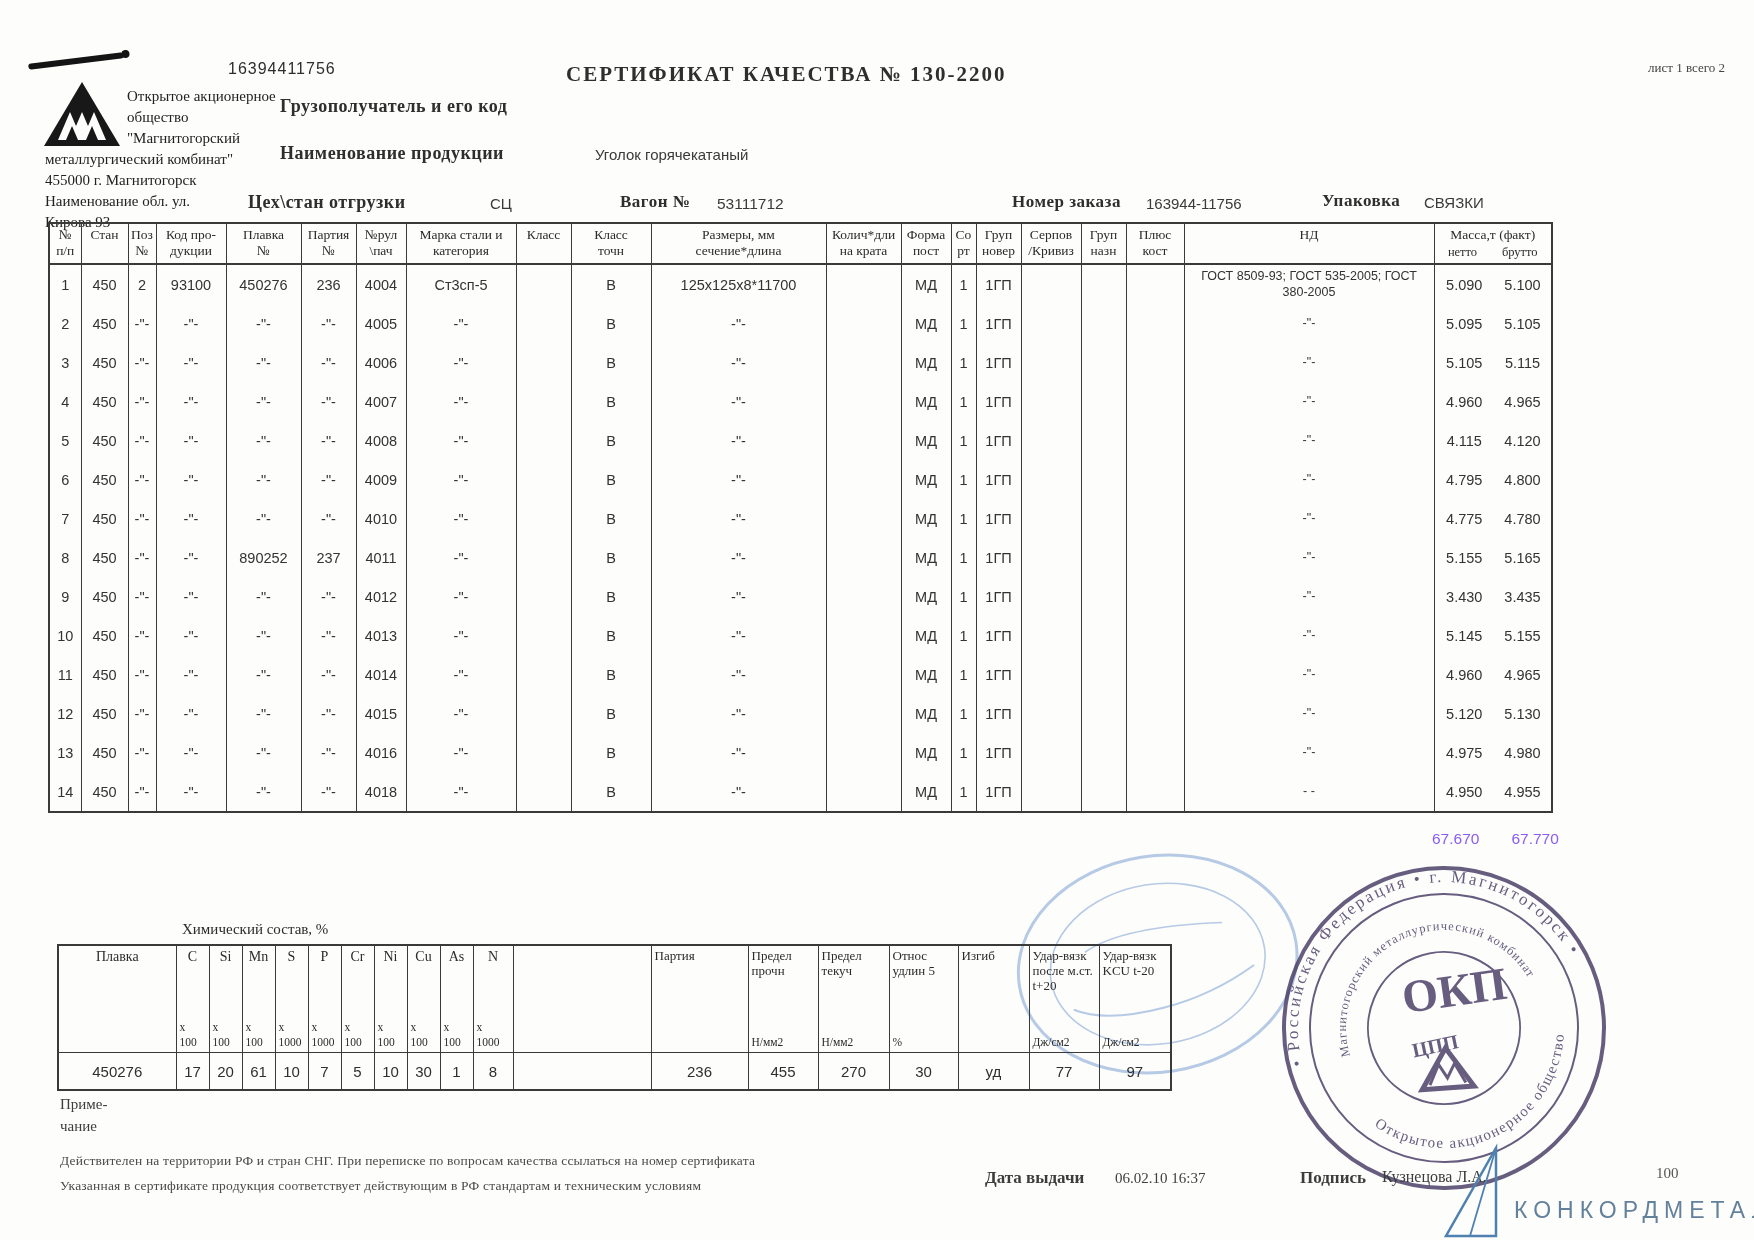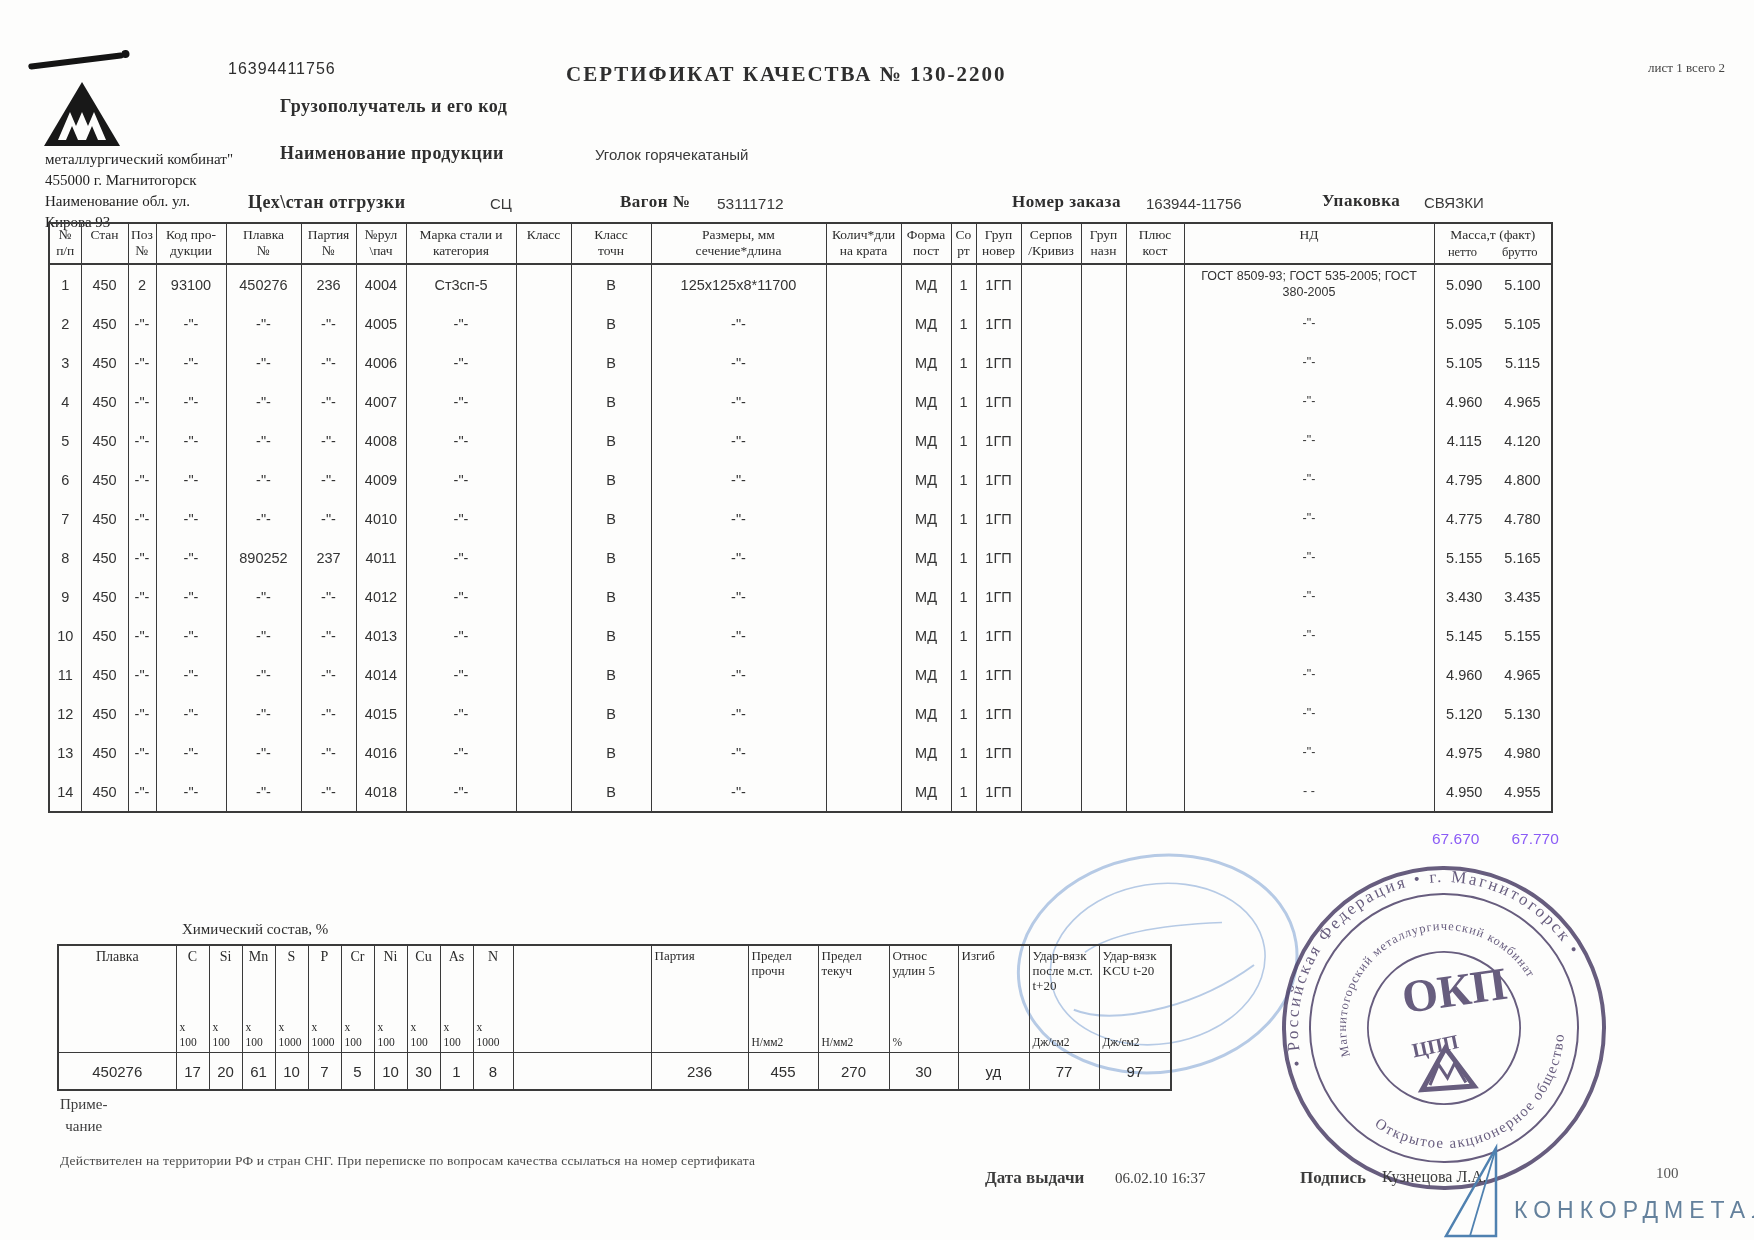--- a/index.html
+++ b/index.html
@@ -57,20 +57,25 @@
   <div class="penmark"></div>
 
   <div class="abs sans" style="left:228px;top:60px;font-size:16px;letter-spacing:1px;">16394411756</div>
   <div class="abs title" style="left:566px;top:62px;">СЕРТИФИКАТ КАЧЕСТВА  № 130-2200</div>
   <div class="abs" style="left:1648px;top:60px;font-size:13px;color:#444;">лист 1 всего 2</div>
 
   <svg class="abs" style="left:44px;top:82px;" width="76" height="64" viewBox="0 0 76 64">
     <polygon points="38,0 76,64 0,64" fill="#181818"></polygon>
     <path d="M14 58 L26 30 L32 44 L38 30 L44 44 L50 30 L62 58 L54 58 L48 44 L42 58 L34 58 L28 44 L22 58 Z" fill="#fdfdfc"></path>
   </svg>
+  <div class="abs" style="left:127px;top:86px;">
+    <div class="coline">Открытое акционерное</div>
+    <div class="coline">общество</div>
+    <div class="coline">"Магнитогорский</div>
+  </div>
   <div class="abs" style="left:45px;top:149px;">
     <div class="coline">металлургический комбинат"</div>
     <div class="coline">455000 г. Магнитогорск</div>
     <div class="coline">Наименование обл.  ул.</div>
     <div class="coline">Кирова 93</div>
   </div>
 
   <div class="abs lbl" style="left:280px;top:96px;">Грузополучатель и его код</div>
   <div class="abs lbl" style="left:280px;top:143px;">Наименование продукции</div>
   <div class="abs val" style="left:556px;top:146px;margin-left:39px;">Уголок горячекатаный</div>
@@ -742,25 +747,26 @@
       <textPath href="#arcI" startOffset="3%">Магнитогорский металлургический комбинат</textPath>
     </text>
     <text x="196" y="160" text-anchor="middle" fill="#473a63" font-size="46" font-weight="bold" font-family="Liberation Serif, serif" transform="rotate(14 196 160)">ОКП</text>
     <text x="160" y="196" text-anchor="middle" fill="#473a63" font-size="20" font-weight="bold" font-family="Liberation Serif, serif" transform="rotate(10 160 196)">ЦПП</text>
     <g transform="rotate(18 176 176)">
       <polygon points="150,236 176,196 202,236" fill="none" stroke="#473a63" stroke-width="5"></polygon>
       <path d="M158,232 L168,212 L176,226 L184,212 L194,232" fill="none" stroke="#473a63" stroke-width="3"></path>
     </g>
   </svg>
 
-  <div class="abs note" style="left:60px;top:1093px;text-align:center;">
+  <div class="abs note" style="left:60px;top:1093px;">
     <div>Приме-</div>
     <div>чание</div>
   </div>
   <div class="abs legal" style="left:60px;top:1153px;">Действителен на территории РФ и стран СНГ.   При переписке по вопросам качества ссылаться на номер сертификата</div>
+  <div class="abs legal" style="left:60px;top:1178px;">Указанная в сертификате продукция соответствует действующим в РФ стандартам и техническим условиям</div>
 
   <div class="abs" style="left:985px;top:1168px;font-size:17px;font-weight:bold;color:#3c3c3c;text-align:center;">Дата выдачи</div>
   <div class="abs" style="left:1115px;top:1170px;font-size:15px;color:#404040;">06.02.10 16:37</div>
   <div class="abs" style="left:1300px;top:1168px;font-size:17px;font-weight:bold;color:#3c3c3c;">Подпись</div>
   <div class="abs" style="left:1382px;top:1168px;font-size:16px;color:#3c3c3c;">Кузнецова Л.А.</div>
   <div class="abs" style="left:1656px;top:1165px;font-size:15px;color:#555;">100</div>
 
   <div class="brandbox">
     <svg width="340" height="102" viewBox="0 0 340 102">
       <path d="M78,98 L78,10 L28,98 Z" fill="none" stroke="#4f81b0" stroke-width="2.5"></path>

